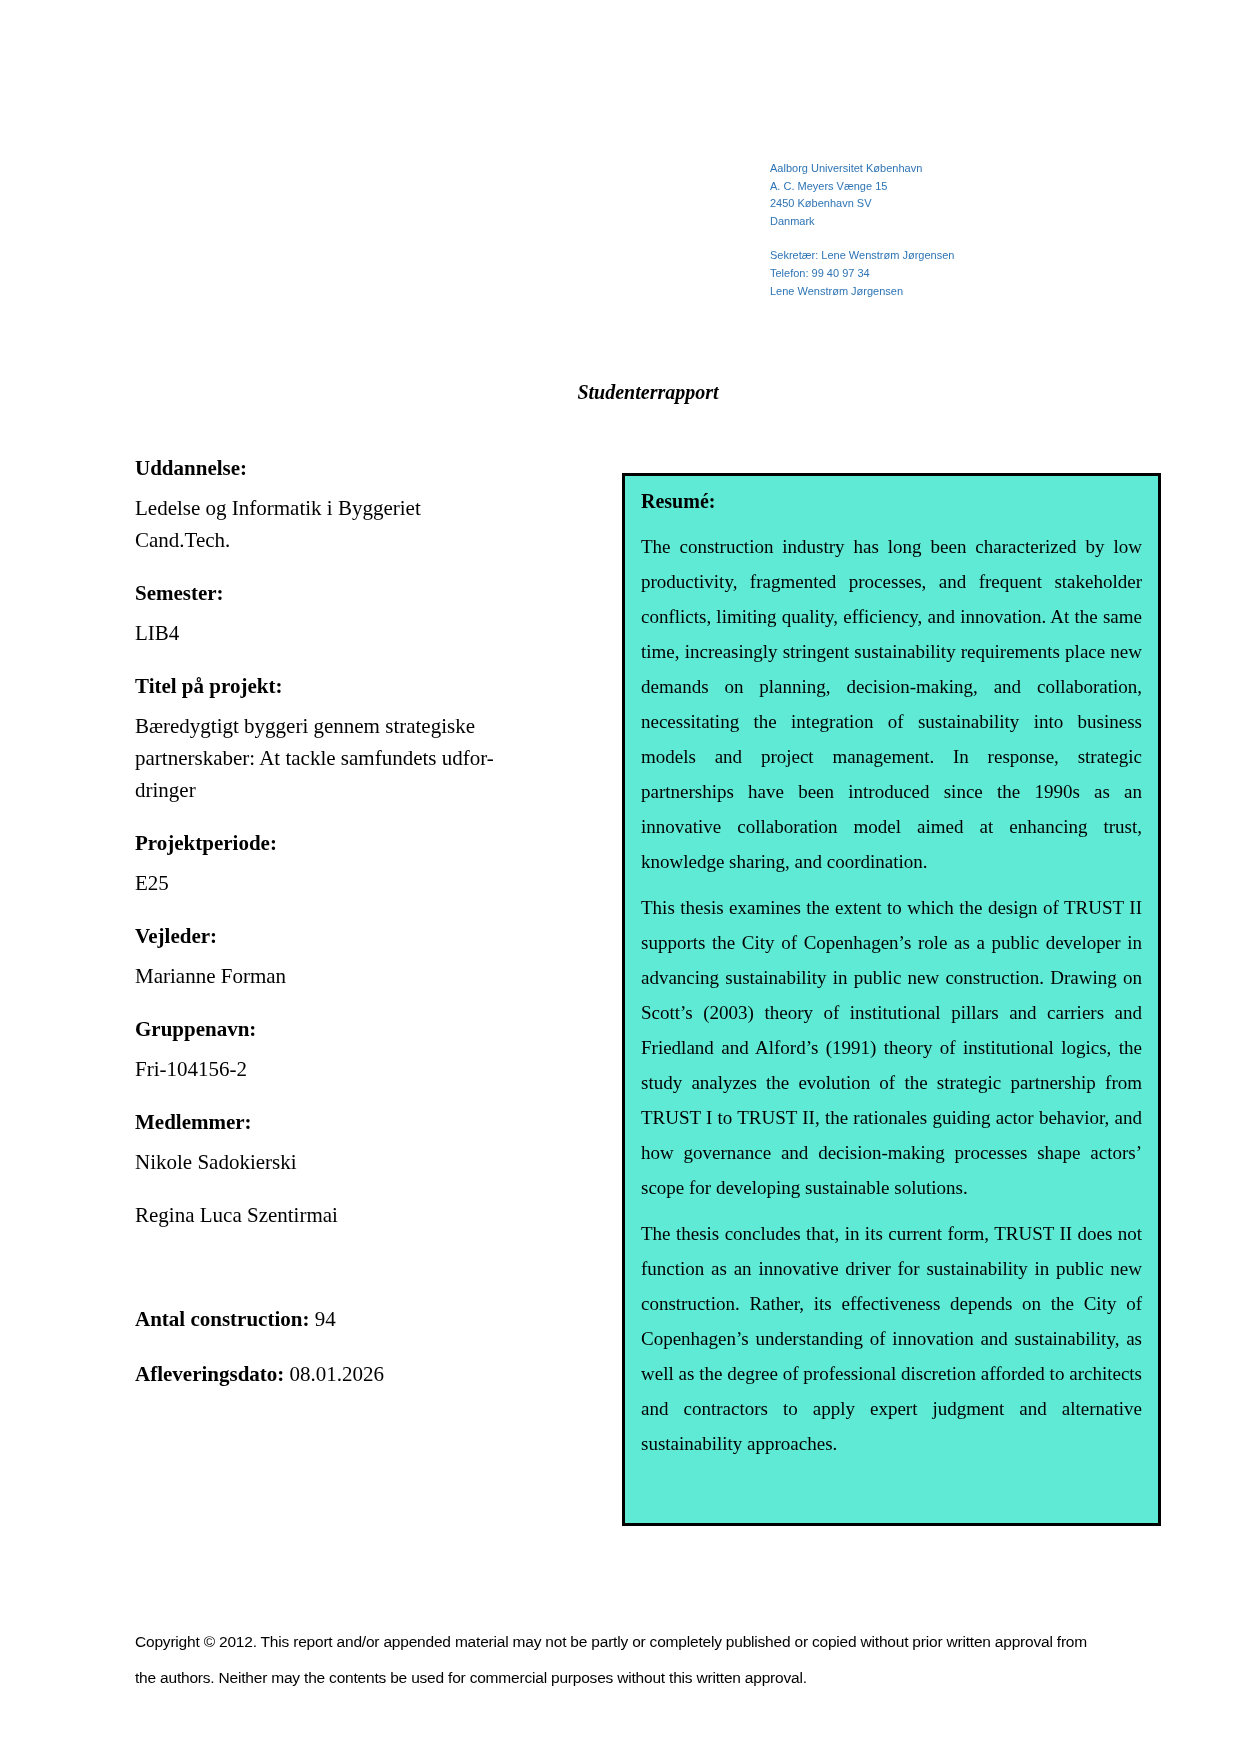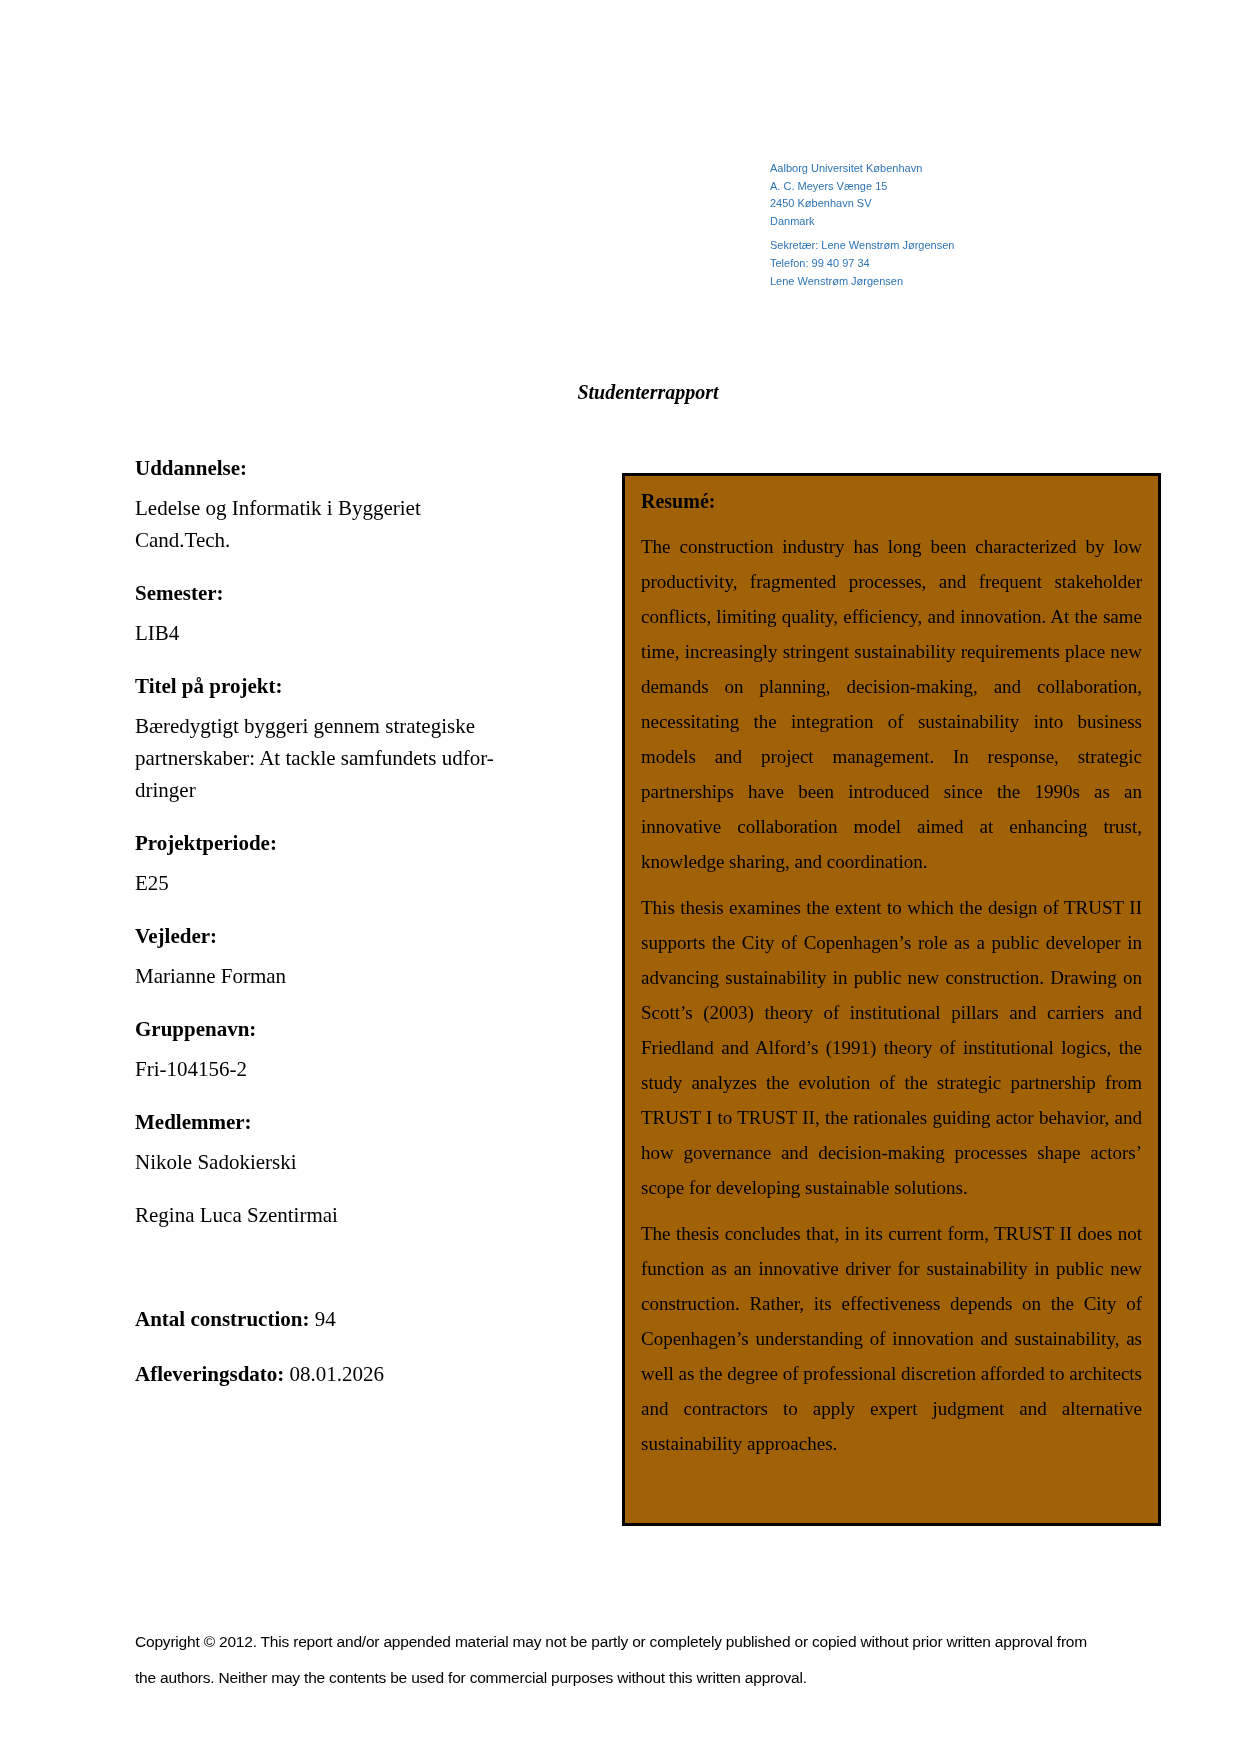--- a/index.html
+++ b/index.html
@@ -31,21 +31,21 @@
     white-space:nowrap;
   }
 
   
   .address {
     position:absolute; left:770px; top:160px;
     font-family:"Liberation Sans", sans-serif;
     font-size:11px; line-height:17.6px;
     color:#2E74B5;
   }
-  .address .group2 { margin-top:7px; }
+  .address .group2 { margin-top:17px; }
 
   
   .doc-title {
     position:absolute; left:135px; top:381px; width:1026px;
     text-align:center;
     font-size:20px; font-weight:bold; font-style:italic;
   }
 
   
   .left-col {
@@ -57,21 +57,21 @@
   .bottom-fields { margin-top:72px; }
   .inline-field { margin:0 0 23px 0; }
   .inline-field .b { font-weight:bold; }
 
   
   .resume-box {
     position:absolute; left:622px; top:473px;
     width:539px; height:1053px;
     border:3px solid #000; box-sizing:border-box;
     padding:10px 16px 0 16px;
-    background:#a16207;
+    background:#5eead4;
   }
   .resume-title { font-size:20px; font-weight:bold; margin:4px 0 16px 0; }
   .resume-par {
     font-size:19px; line-height:35px;
     text-align:justify;
     margin:0 0 11px 0;
     hyphens:auto; -webkit-hyphens:auto;
   }
 
   

